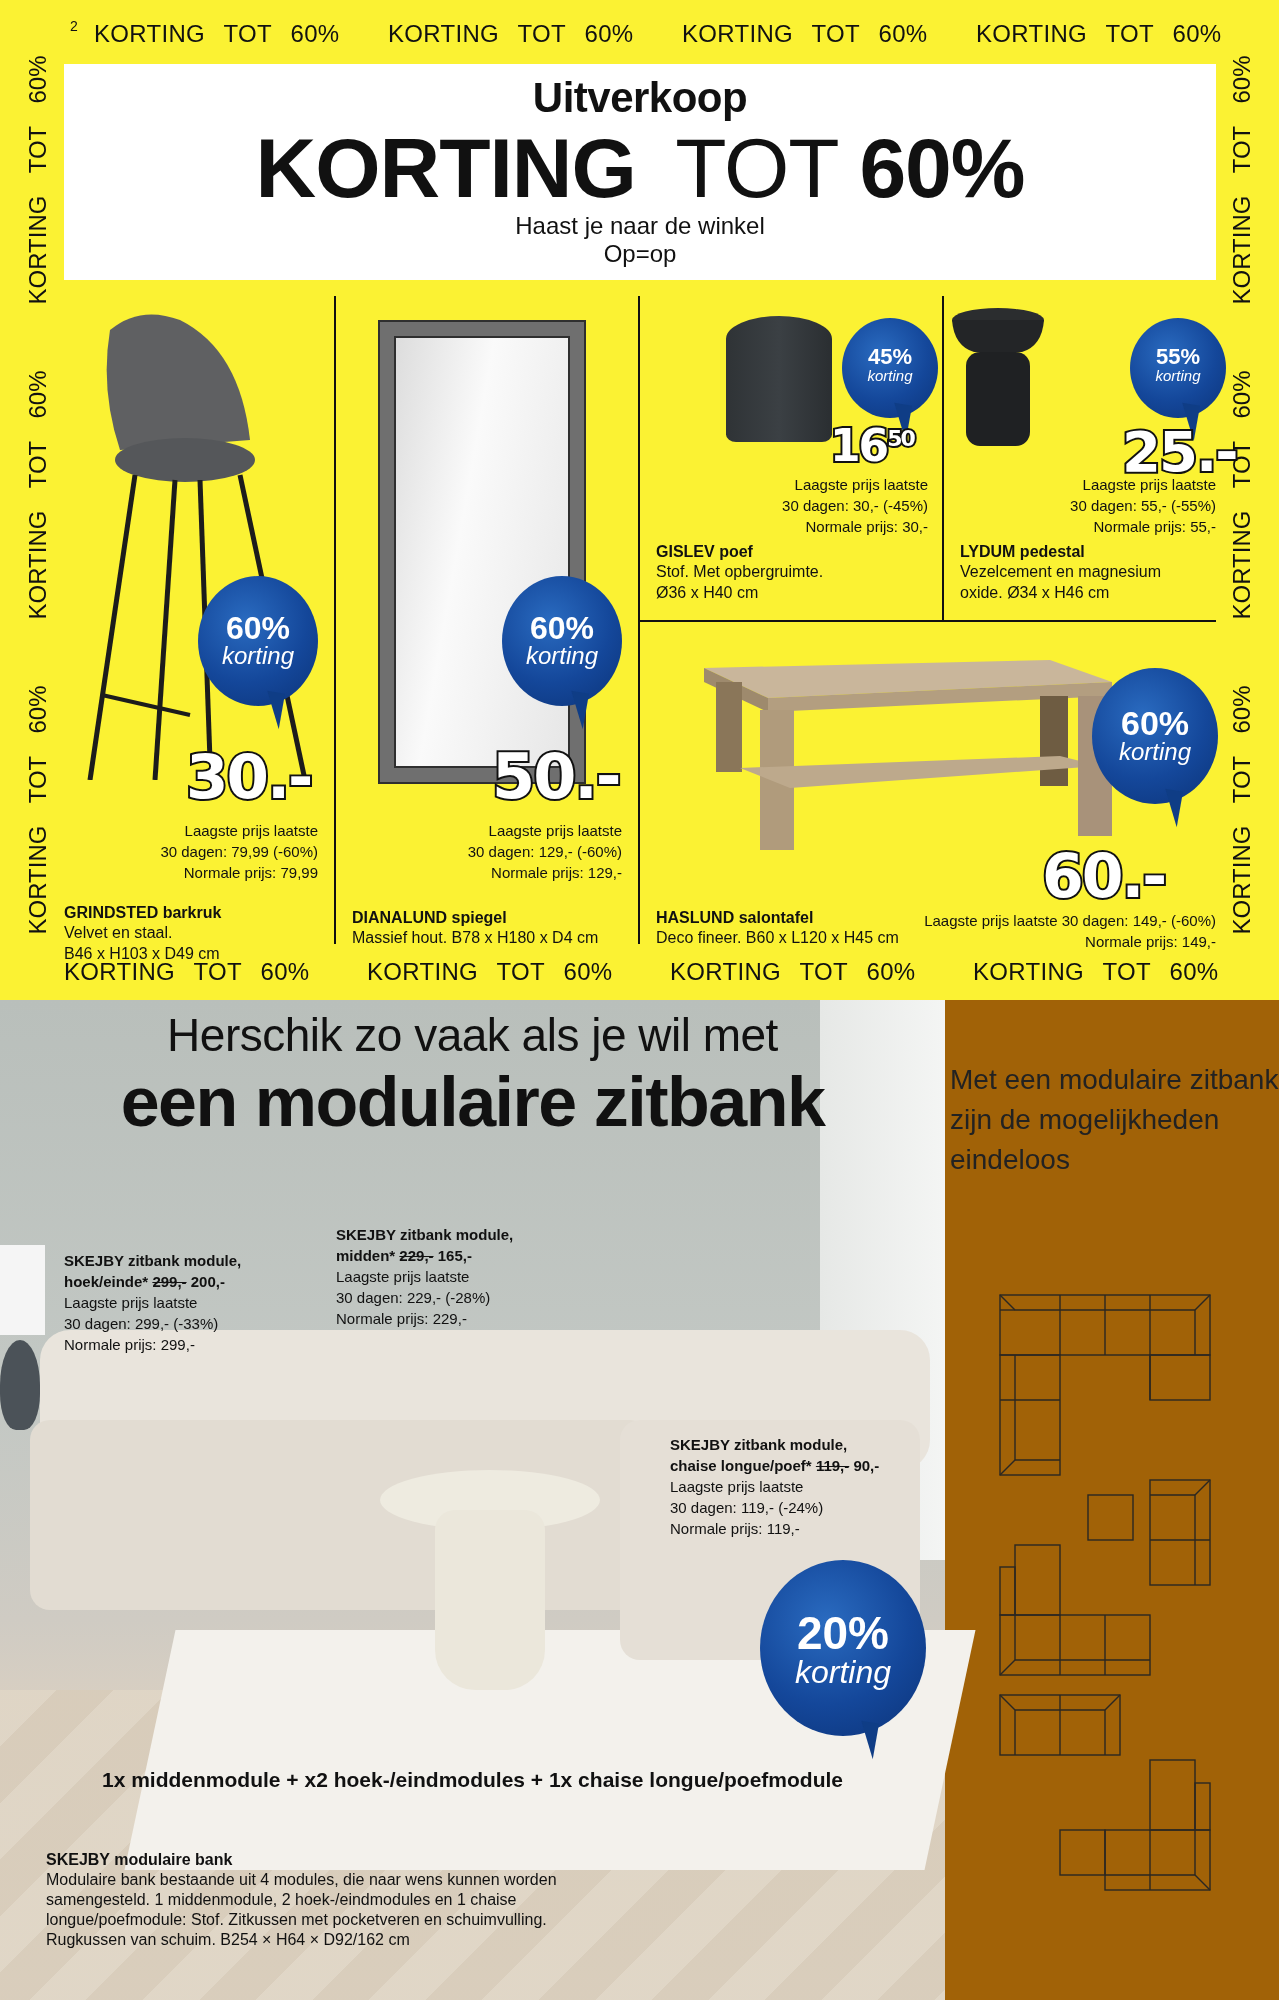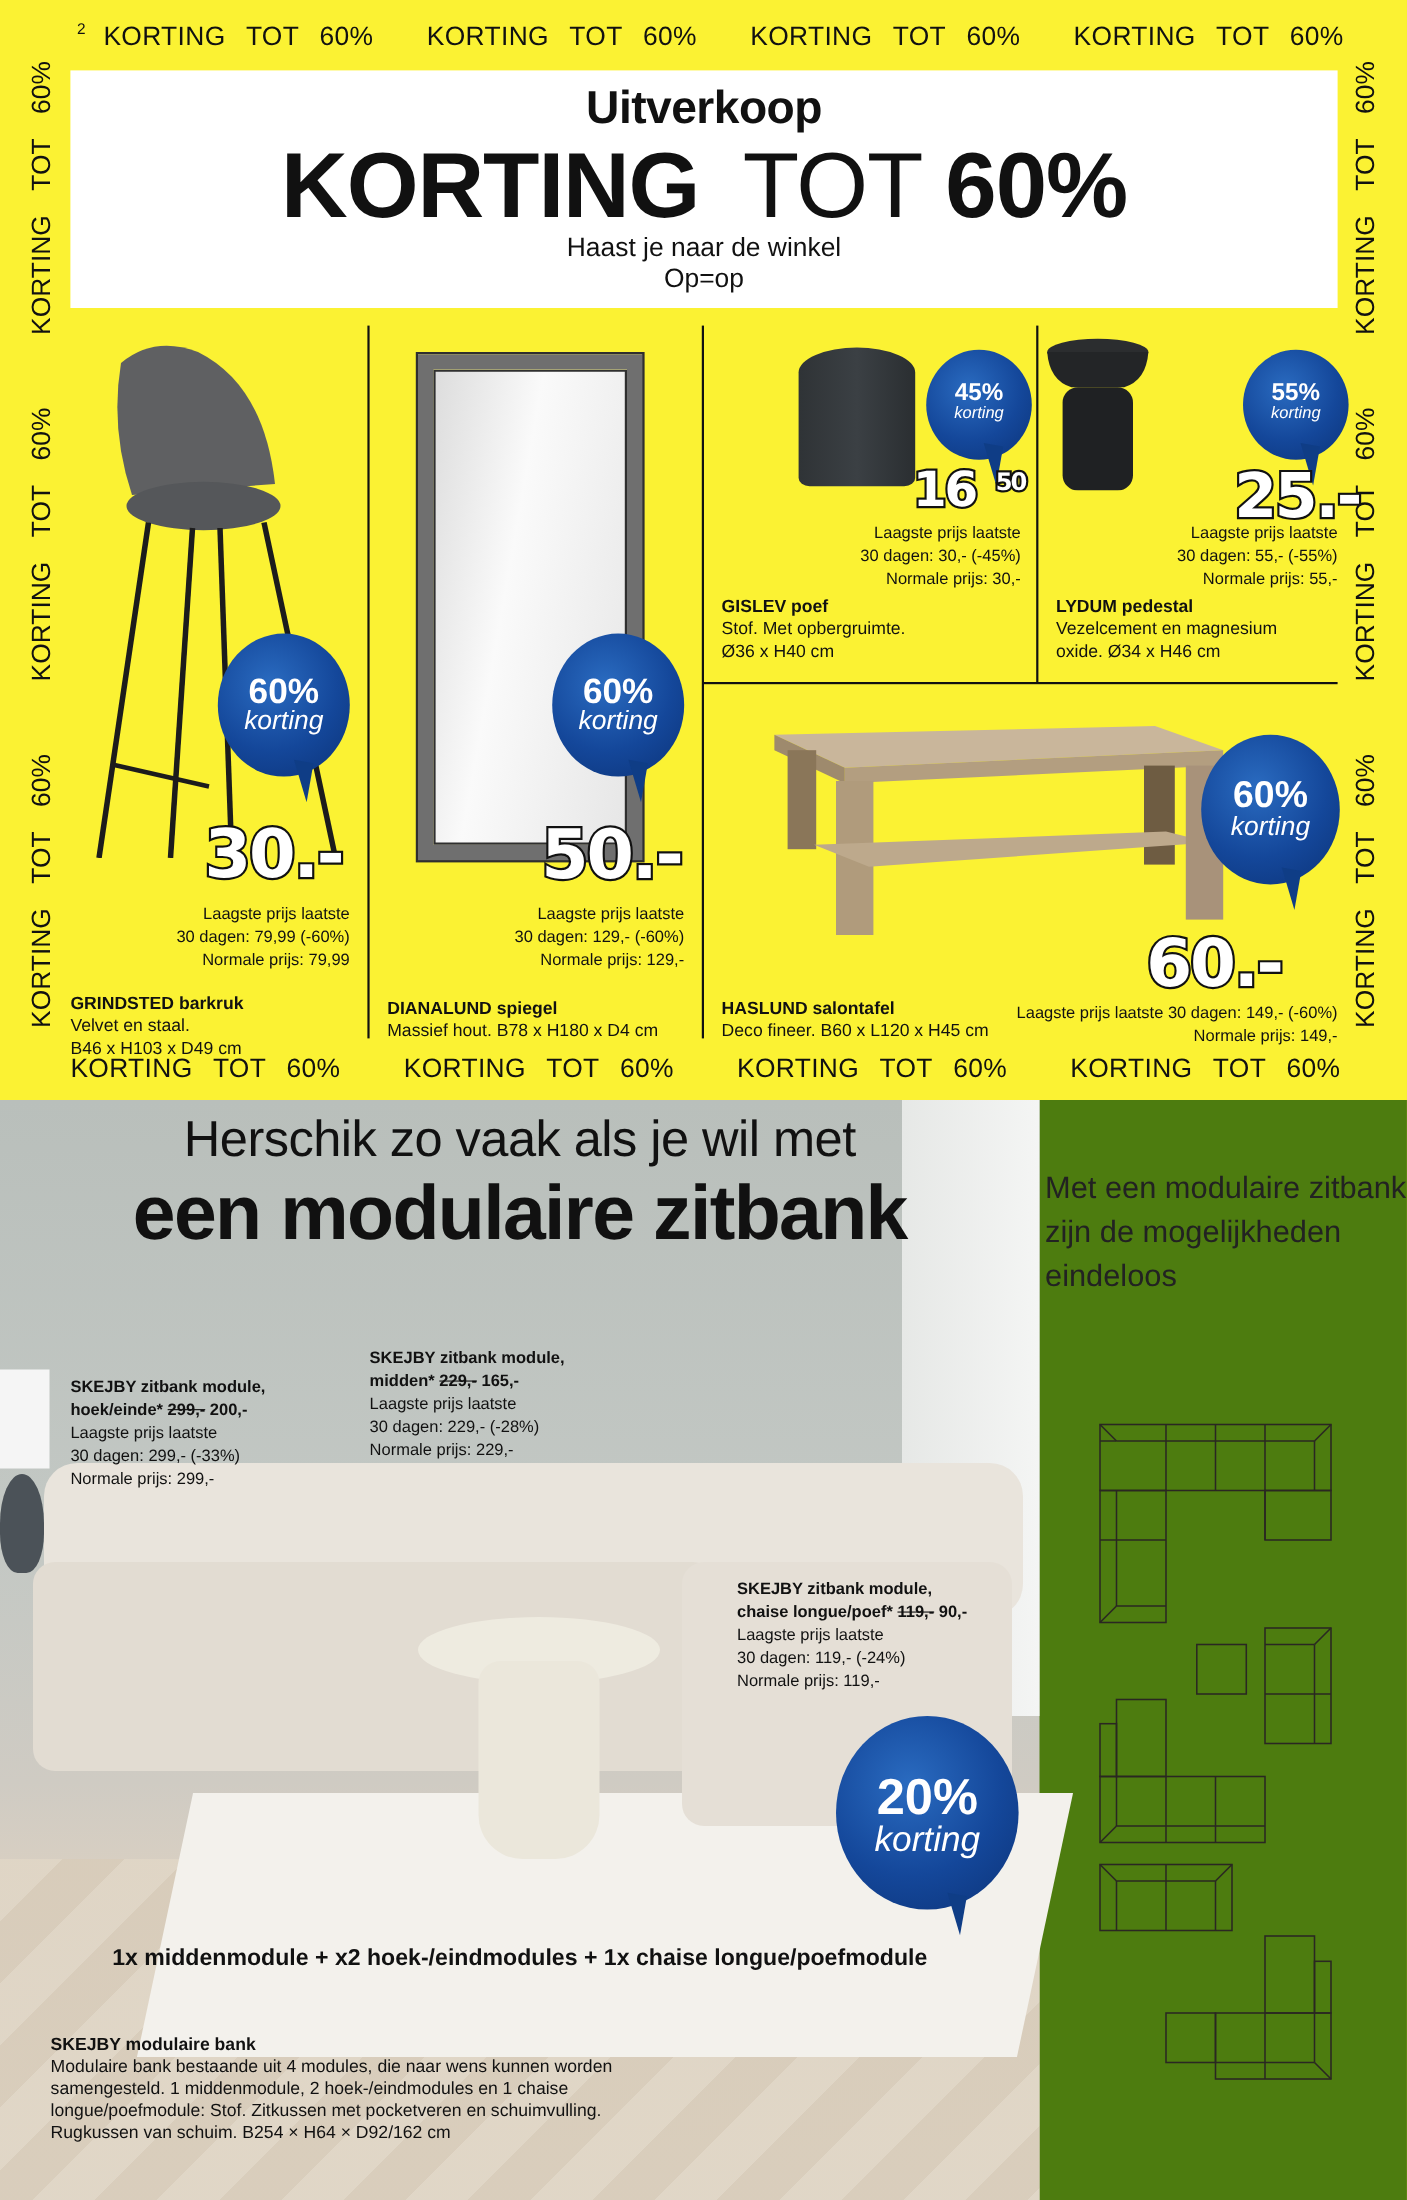--- a/index.html
+++ b/index.html
@@ -25,33 +25,33 @@
 
   .divider-v { position: absolute; width: 2px; background: #111; }
   .divider-h { position: absolute; height: 2px; background: #111; }
 
   .product-name { font-weight: 700; font-size: 16px; }
   .product-desc { font-size: 16px; line-height: 21px; }
   .price-note { font-size: 15px; line-height: 21px; text-align: right; }
 
   .price { position: absolute; font-weight: 700; color: #fff; line-height: 1; letter-spacing: -2px;
     -webkit-text-stroke: 4px #111; paint-order: stroke fill; font-family: "DejaVu Sans", sans-serif; }
-  .price sup { font-size: 0.5em; vertical-align: top; position: relative; top: 4px; margin-left: 18px; }
+  .price sup { font-size: 0.5em; vertical-align: top; position: relative; top: 4px; }
 
   .badge { position: absolute; border-radius: 50%; background: radial-gradient(circle at 40% 35%, #2a6bc0 0%, #14479a 55%, #0c3378 100%); color: #fff; text-align: center; }
   .badge::after { content: ""; position: absolute; bottom: -22px; right: 30%; width: 0; height: 0;
     border-left: 18px solid transparent; border-top: 36px solid #0f3d86; transform: rotate(10deg); }
   .badge .pct { font-weight: 700; display: block; line-height: 1; }
   .badge .kort { font-style: italic; display: block; line-height: 1; }
 
   
   .img { position: absolute; }
 
   
-  .sofa { position: absolute; left: 0; top: 1000px; width: 1279px; height: 1000px; background: #4d7c0f; overflow: hidden; }
+  .sofa { position: absolute; left: 0; top: 1000px; width: 1279px; height: 1000px; background: #a16207; overflow: hidden; }
   .photo { position: absolute; left: 0; top: 0; width: 945px; height: 1000px;
     background: linear-gradient(180deg, #b9bfbb 0%, #c3c8c4 40%, #cfcbc3 62%, #d8cfc2 70%, #e3dccf 100%); }
   .window { position: absolute; left: 820px; top: 0; width: 125px; height: 560px; background: linear-gradient(90deg, #e6e8e6, #f4f5f4); }
   .floor { position: absolute; left: 0; top: 690px; width: 945px; height: 310px;
     background: repeating-linear-gradient(135deg, #e0d6c6 0 40px, #d8ccba 40px 80px); opacity: 0.9; }
   .rug { position: absolute; left: 150px; top: 630px; width: 800px; height: 240px; background: #f3f1ec; transform: skewX(-12deg); }
   .couch-back { position: absolute; left: 40px; top: 330px; width: 890px; height: 140px; background: #e9e4dc; border-radius: 30px; }
   .couch-seat { position: absolute; left: 30px; top: 420px; width: 620px; height: 190px; background: #e2dcd2; border-radius: 20px; }
   .couch-chaise { position: absolute; left: 620px; top: 420px; width: 300px; height: 240px; background: #e5dfd6; border-radius: 20px; }
   .side-table { position: absolute; left: 380px; top: 470px; width: 220px; height: 60px; background: #eeebe0; border-radius: 50%; }

